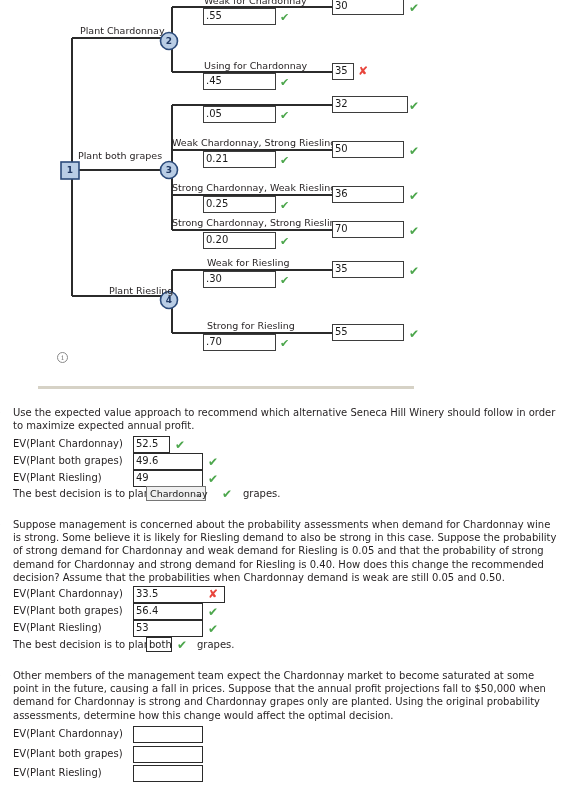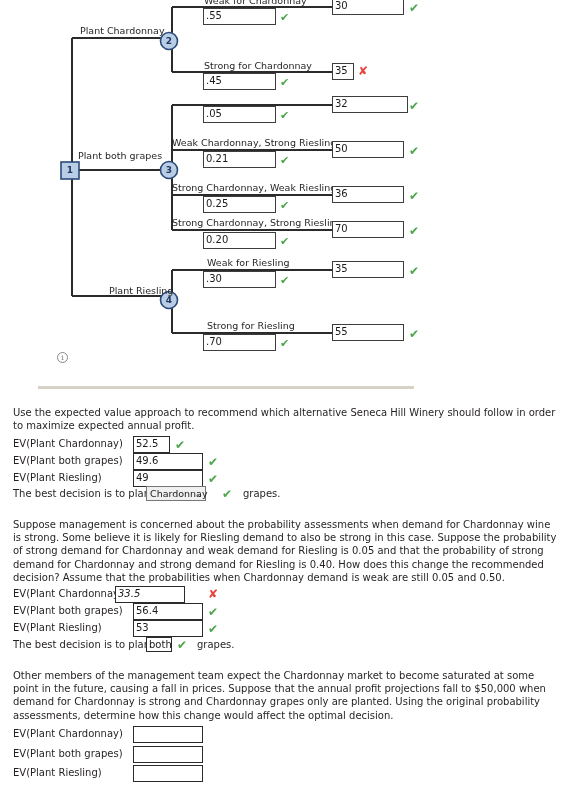--- a/index.html
+++ b/index.html
@@ -177,21 +177,21 @@
     <div class="tlabel" style="left:80px; top:25px;">Plant Chardonnay</div>
     <div class="tlabel" style="left:78px; top:150px;">Plant both grapes</div>
     <div class="tlabel" style="left:80px; top:285px;padding-left:29px;">Plant Riesling</div>
 
     <div class="tlabel" style="left:204px; top:-5px;">Weak for Chardonnay</div>
     <div class="ibox" style="left:203px; top:8px;  width:73px;">.55</div>
     <div class="mark ok small" style="left:280px; top:12px;">✔</div>
     <div class="ibox" style="left:332px; top:-2px; width:72px;">30</div>
     <div class="mark ok" style="left:409px; top:2px;">✔</div>
 
-    <div class="tlabel" style="left:204px; top:60px;">Strong for Chardonnay</div>
+    <div class="tlabel" style="left:204px; top:60px;">Using for Chardonnay</div>
     <div class="ibox" style="left:203px; top:73px; width:73px;">.45</div>
     <div class="mark ok small" style="left:280px; top:77px;">✔</div>
     <div class="ibox" style="left:332px; top:63px; width:22px;">35</div>
     <div class="mark bad" style="left:358px; top:65px;">✘</div>
 
     <div class="ibox" style="left:203px; top:106px; width:73px;">.05</div>
     <div class="mark ok small" style="left:280px; top:110px;">✔</div>
     <div class="ibox" style="left:332px; top:96px;  width:76px;">32</div>
     <div class="mark ok" style="left:409px; top:100px;">✔</div>
 
@@ -253,21 +253,21 @@
     </div>
     <div class="mark ok" style="left:222px; top:488px;">✔</div>
     <div class="rowlabel" style="left:243px; top:487px;">grapes.</div>
   </div>
 
   <div>
     <div class="paren" style="left:-3px; top:518px;">)</div>
     <div class="qtext" style="left:13px; top:518px; width:548px;">Suppose management is concerned about the probability assessments when demand for Chardonnay wine is strong. Some believe it is likely for Riesling demand to also be strong in this case. Suppose the probability of strong demand for Chardonnay and weak demand for Riesling is 0.05 and that the probability of strong demand for Chardonnay and strong demand for Riesling is 0.40. How does this change the recommended decision? Assume that the probabilities when Chardonnay demand is weak are still 0.05 and 0.50.</div>
 
     <div class="rowlabel" style="left:13px; top:587px;">EV(Plant Chardonnay)</div>
-    <div class="ibox heavy" style="left:115px; top:586px; width:70px;font-style:italic;">33.5</div>
+    <div class="ibox heavy" style="left:133px; top:586px; width:92px;">33.5</div>
     <div class="mark bad" style="left:208px; top:588px;">✘</div>
 
     <div class="rowlabel" style="left:13px; top:604px;">EV(Plant both grapes)</div>
     <div class="ibox heavy" style="left:133px; top:603px; width:70px;">56.4</div>
     <div class="mark ok" style="left:208px; top:606px;">✔</div>
 
     <div class="rowlabel" style="left:13px; top:621px;">EV(Plant Riesling)</div>
     <div class="ibox heavy" style="left:133px; top:620px; width:70px;">53</div>
     <div class="mark ok" style="left:208px; top:623px;">✔</div>
 

